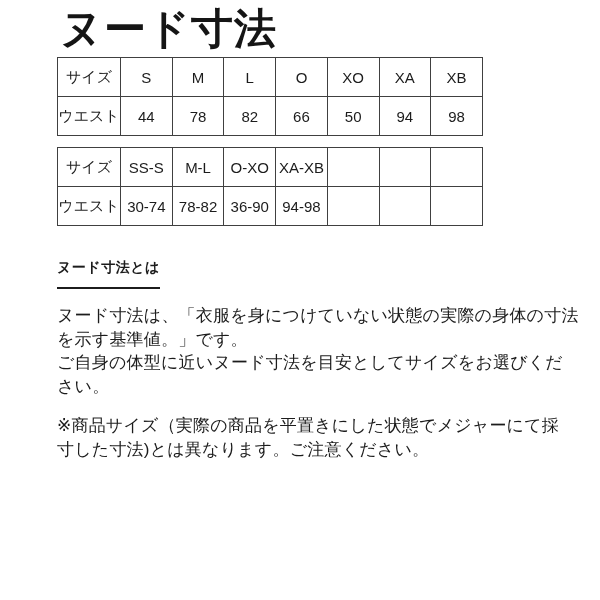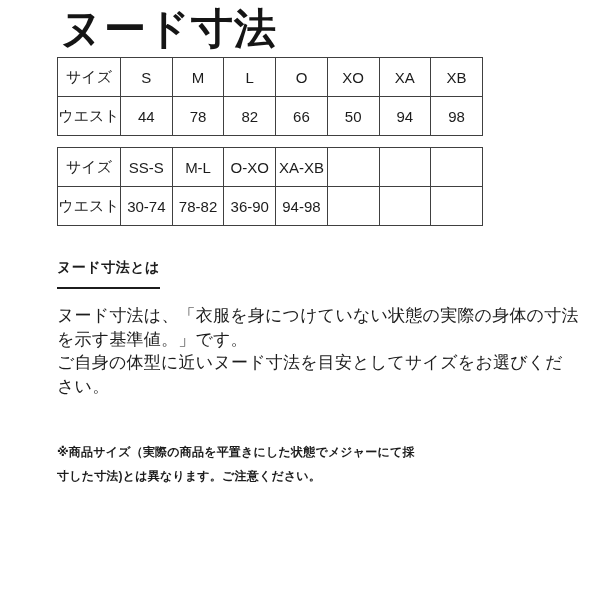--- a/index.html
+++ b/index.html
@@ -67,26 +67,25 @@
     letter-spacing: 0.5px;
   }
   .about-body {
     margin-top: 15px;
     font-size: 17px;
     line-height: 23.5px;
     white-space: pre-line;
     letter-spacing: 0.2px;
   }
   .product-size-note {
-    margin-top: 42px;
-    font-size: 12px;
+    margin-top: 16px;
+    font-size: 17px;
     line-height: 24px;
     white-space: pre-line;
     letter-spacing: 0.2px;
-    font-weight: bold;
   }
 </style>
 </head>
 <body>
 
 <div class="page">
 
   <h1 class="page-title">ヌード寸法</h1>
 
 

